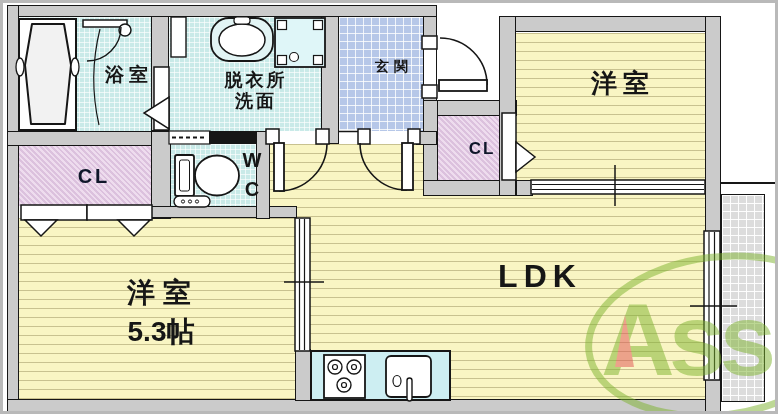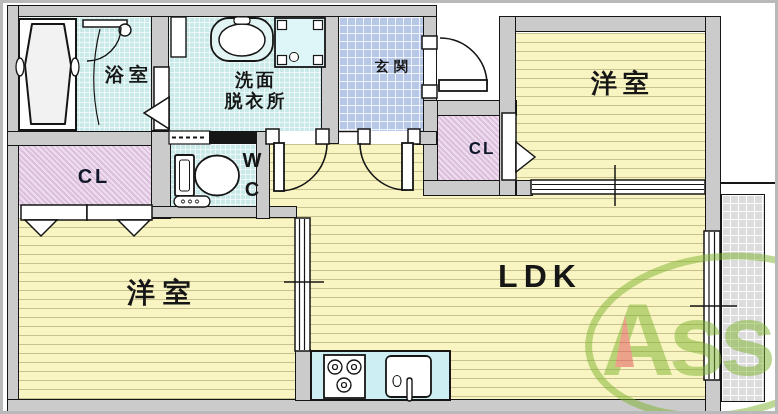--- a/index.html
+++ b/index.html
@@ -221,32 +221,33 @@
     </g>
     <g>
       <rect x="383" y="353" width="45" height="41" rx="5" fill="#ffffff" stroke="#161616" stroke-width="1.8"></rect>
       <ellipse cx="394" cy="378" rx="4" ry="5.5" fill="#ffffff" stroke="#161616" stroke-width="1.2"></ellipse>
       <rect x="404" y="375" width="5" height="23" rx="2.5" fill="#ffffff" stroke="#161616" stroke-width="1.4"></rect>
     </g>
   </svg>
 
   <div class="lbl" style="left:116px;top:72px;font-size:19px;letter-spacing:5px;">浴室</div>
   <div class="lbl" style="left:243px;top:88px;font-size:18px;letter-spacing:3px;line-height:21px;">
+    <div>脱衣所</div>
     <div>洗面</div>
-    <div>脱衣所</div>
   </div>
   <div class="lbl" style="left:381px;top:64px;font-size:14px;letter-spacing:5px;">玄関</div>
   <div class="lbl" style="left:239px;top:172px;font-size:20px;line-height:29px;">
     <div>W</div>
     <div>C</div>
   </div>
   <div class="lbl lbl-cl" style="left:81px;top:173px;font-size:20px;letter-spacing:3px;">CL</div>
   <div class="lbl lbl-cl" style="left:469px;top:146px;font-size:17px;letter-spacing:2px;">CL</div>
   <div class="lbl" style="left:610px;top:80px;font-size:26px;letter-spacing:6px;">洋室</div>
   <div class="lbl" style="left:150px;top:290px;font-size:28px;letter-spacing:8px;">洋室</div>
+  <div class="lbl" style="left:148px;top:329px;font-size:28px;">5.3帖</div>
   <div class="lbl" style="left:527px;top:273px;font-size:32px;letter-spacing:6px;">LDK</div>
 
   <svg id="watermark" class="overlay" width="778" height="414" viewBox="0 0 778 414">
     <ellipse cx="716" cy="333" rx="131" ry="79" fill="none" stroke="#7db32e" stroke-width="7" transform="rotate(-7 716 333)"></ellipse>
     <text x="598" y="372" font-family="Liberation Sans, DejaVu Sans, sans-serif" font-size="102" font-weight="700" letter-spacing="-6" fill="#7db32e">Assist</text>
     <polygon points="612,364 622,312 631,364" fill="#e05252"></polygon>
   </svg>
 
 </div>
 

